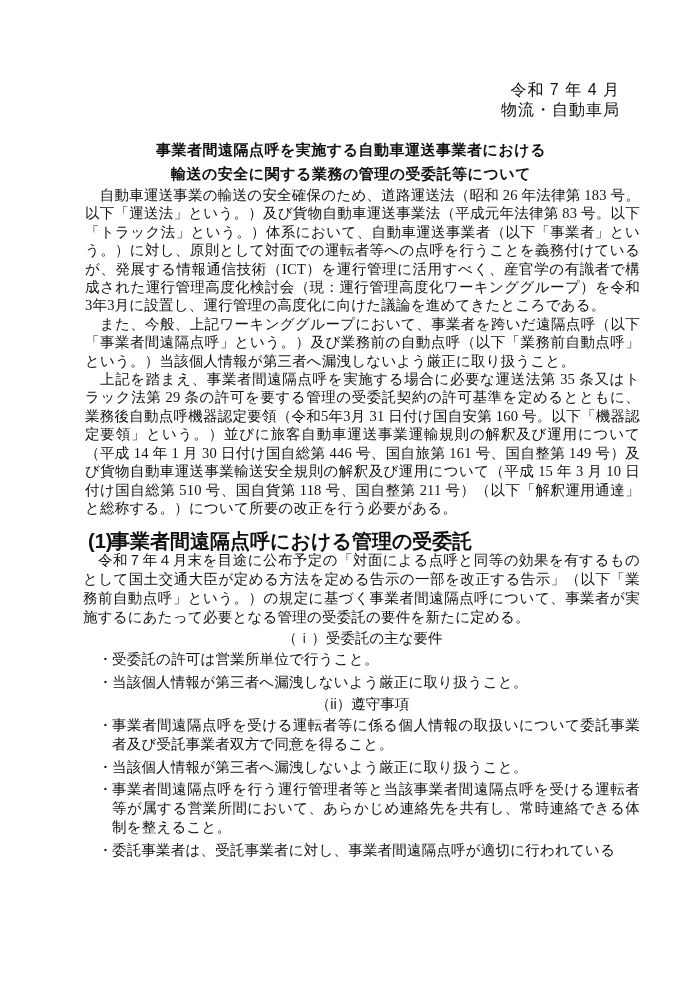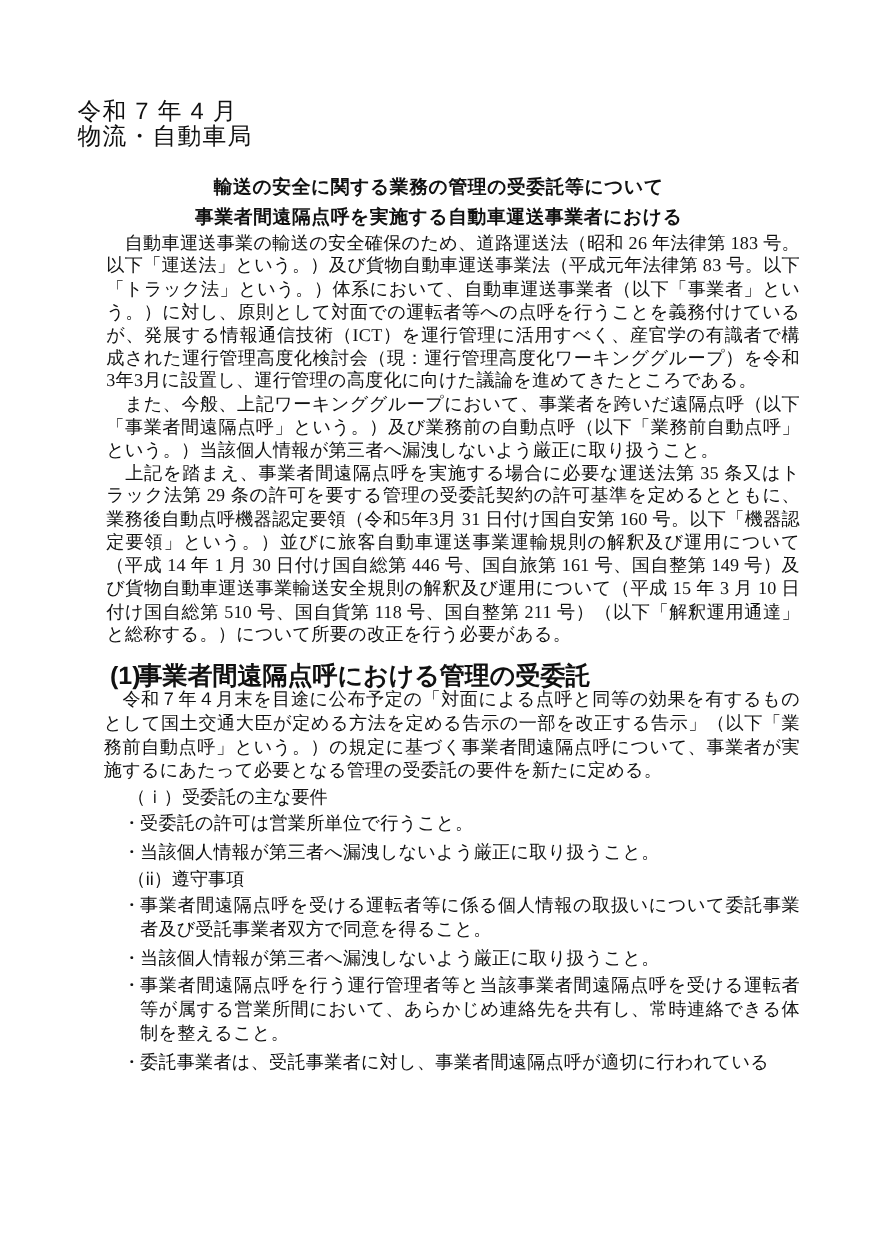--- a/index.html
+++ b/index.html
@@ -11,22 +11,22 @@
     overflow: hidden;
   }
   .page {
     position: relative;
     width: 700px; height: 991px;
     box-sizing: border-box;
     padding: 80px 60px 0 62px;
     background: #ffffff;
   }
   .header-block {
-    text-align: left;
-    font-size: 19px;
+    text-align: right;
+    font-size: 16px;
     line-height: 20px;
     margin-right: 20px;
     letter-spacing: 1px;
   }
   .doc-title {
     margin-top: 18px;
     text-align: center;
     font-weight: 700;
     font-size: 15px;
     line-height: 24px;
@@ -57,23 +57,24 @@
   }
   .sub-num { display: inline-block; width: 22px; }
   .sub-para {
     margin: 0 0 0 21px;
     font-size: 14.5px;
     line-height: 19px;
     text-align: justify;
     letter-spacing: 0.2px;
   }
   .item-label {
-    margin: 2px 0 2px 40px;
+    margin: 2px 0 2px 23px;
     font-size: 14.5px;
     line-height: 19px;
+    text-align: center;
   }
   .bullet {
     display: flex;
     margin: 0 0 3.5px 36px;
     font-size: 14.5px;
     line-height: 19px;
   }
   .bullet .marker { flex: 0 0 14px; width: 14px; }
   .bullet .bullet-text { flex: 1 1 auto; text-align: justify; letter-spacing: 0.2px; }
   .section-2 { margin-top: 14px; }
@@ -82,22 +83,22 @@
 <body>
 
 <div class="page">
 
   <div class="header-block">
     <div>令和 7 年 4 月</div>
     <div>物流・自動車局</div>
   </div>
 
   <div class="doc-title">
+    <div>事業者間遠隔点呼を実施する自動車運送事業者における</div>
     <div>輸送の安全に関する業務の管理の受委託等について</div>
-    <div>事業者間遠隔点呼を実施する自動車運送事業者における</div>
   </div>
 
   <div class="section-1">
     <p class="body-para">　自動車運送事業の輸送の安全確保のため、道路運送法（昭和 26 年法律第 183 号。以下「運送法」という。）及び貨物自動車運送事業法（平成元年法律第 83 号。以下「トラック法」という。）体系において、自動車運送事業者（以下「事業者」という。）に対し、原則として対面での運転者等への点呼を行うことを義務付けているが、発展する情報通信技術（ICT）を運行管理に活用すべく、産官学の有識者で構成された運行管理高度化検討会（現：運行管理高度化ワーキンググループ）を令和3年3月に設置し、運行管理の高度化に向けた議論を進めてきたところである。</p>
     <p class="body-para">　また、今般、上記ワーキンググループにおいて、事業者を跨いだ遠隔点呼（以下「事業者間遠隔点呼」という。）及び業務前の自動点呼（以下「業務前自動点呼」という。）当該個人情報が第三者へ漏洩しないよう厳正に取り扱うこと。</p>
     <p class="body-para">　上記を踏まえ、事業者間遠隔点呼を実施する場合に必要な運送法第 35 条又はトラック法第 29 条の許可を要する管理の受委託契約の許可基準を定めるとともに、業務後自動点呼機器認定要領（令和5年3月 31 日付け国自安第 160 号。以下「機器認定要領」という。）並びに旅客自動車運送事業運輸規則の解釈及び運用について（平成 14 年 1 月 30 日付け国自総第 446 号、国自旅第 161 号、国自整第 149 号）及び貨物自動車運送事業輸送安全規則の解釈及び運用について（平成 15 年 3 月 10 日付け国自総第 510 号、国自貨第 118 号、国自整第 211 号）（以下「解釈運用通達」と総称する。）について所要の改正を行う必要がある。</p>
   </div>
 
   <div class="section-2">
 

